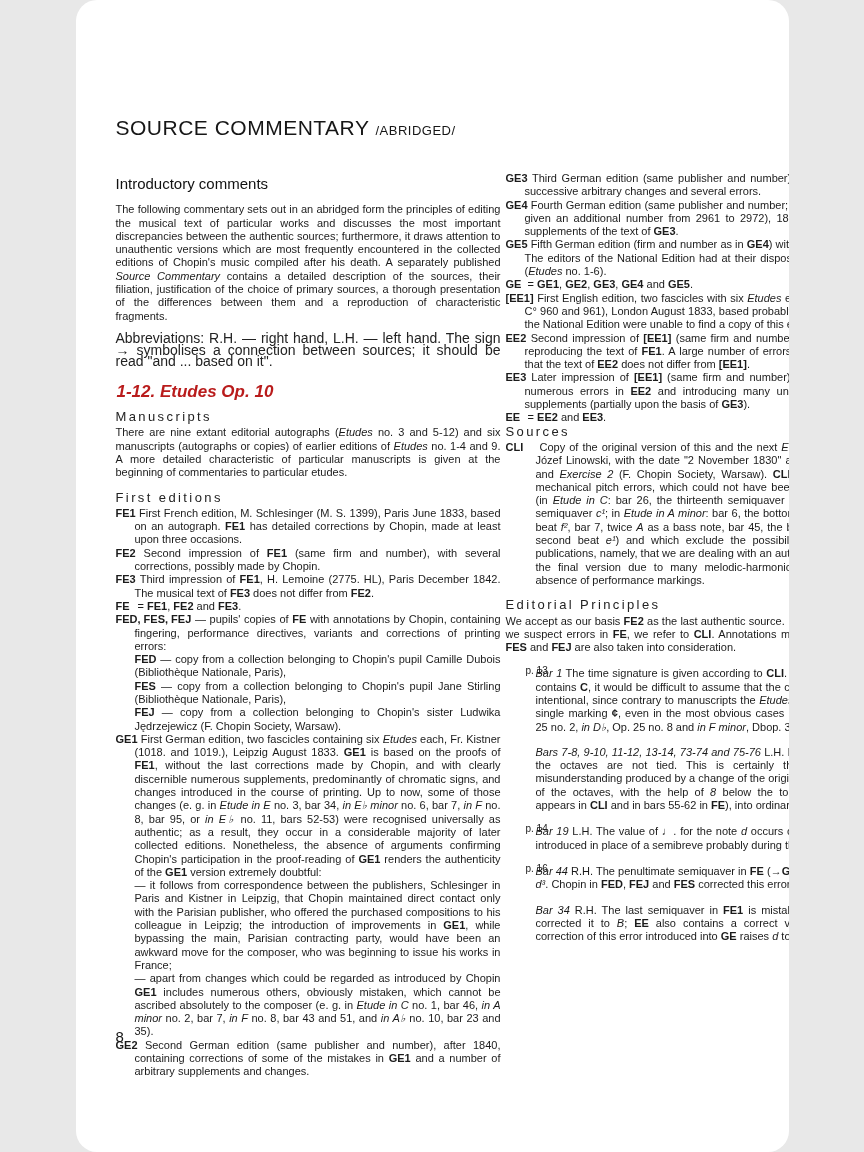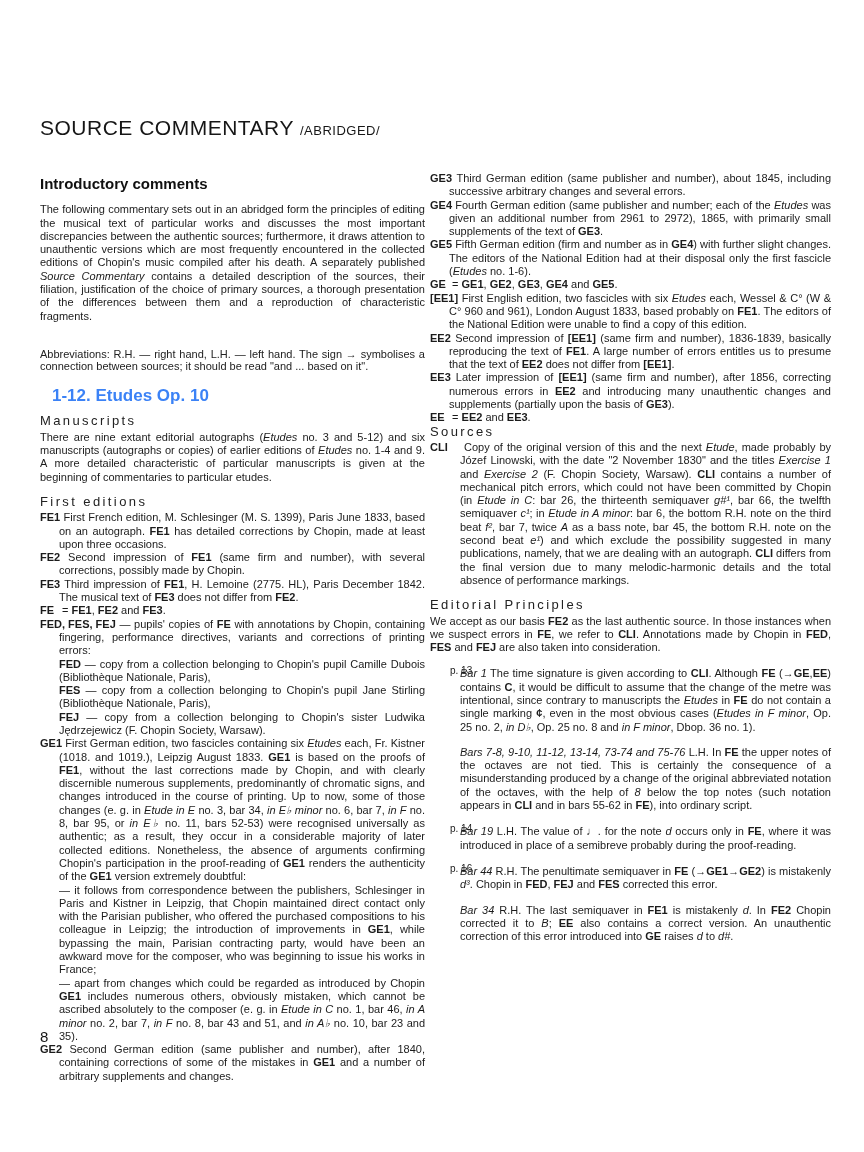--- a/index.html
+++ b/index.html
@@ -1,31 +1,32 @@
 <!DOCTYPE html>
 <html><head>
 <meta charset="utf-8">
 <style>
   html,body { margin:0; padding:0; background:#e8e8e8; }
   .page {
-    position:relative; width:864px; height:1152px; margin:0 auto;
+    position:relative; width:713px; height:1152px; margin:0 auto;
     background:#ffffff; color:#1b1b1b;
     font-family:"Liberation Sans", sans-serif;
     overflow:hidden;
+    border-radius:21px;
   }
   .doc-title { position:absolute; left:40px; top:116px; font-size:21px; letter-spacing:.5px; color:#161616; white-space:nowrap; }
   .doc-title .suffix { font-size:13px; letter-spacing:.5px; margin-left:6px; }
   .col { position:absolute; font-size:11px; line-height:13.3px; }
   .col-left  { left:40px;  top:177px; width:385px; }
   .col-right { left:430px; top:172px; width:401px; }
   p { margin:0; text-align:justify; }
-  h2.sec { font-size:15px; font-weight:bold; margin:0 0 13px 0; color:#111; }
-  h1.big { font-size:17px; font-weight:bold; margin:17px 0 12px 12px; color:#3b82f6; }
+  h2.sec { font-size:15px; font-weight:normal; margin:0 0 13px 0; color:#111; }
+  h1.big { font-size:17px; font-weight:bold; margin:17px 0 12px 1px; color:#b91c1c;font-style:italic; }
   h3.sp { font-size:13px; font-weight:400; letter-spacing:2.4px; margin:11px 0 3px 0; color:#222; }
-  .abbr { font-size:11px; line-height:11.6px; margin-top:26px; color:#222; }
+  .abbr { font-size:14px; line-height:11.6px; margin-top:10px; color:#222; }
   .entry p.hang { padding-left:19px; text-indent:-19px; }
   .entry .lbl { display:inline-block; min-width:19px; text-indent:0; font-weight:bold; }
   .entry p.sub { padding-left:19px; }
   .cli p.hang { padding-left:30px; text-indent:-30px; }
   .cli .lbl { min-width:30px; }
   .note { position:relative; padding-left:30px; margin-top:13px; }
   .note-label { position:absolute; left:0; top:-3px; font-size:10px; white-space:nowrap; color:#222;padding-left:20px; }
   .note p { margin:0 0 12px 0; }
   .note p:last-child { margin-bottom:0; }
   .page-number { position:absolute; left:40px; top:1028px; font-size:15px; color:#161616; }

